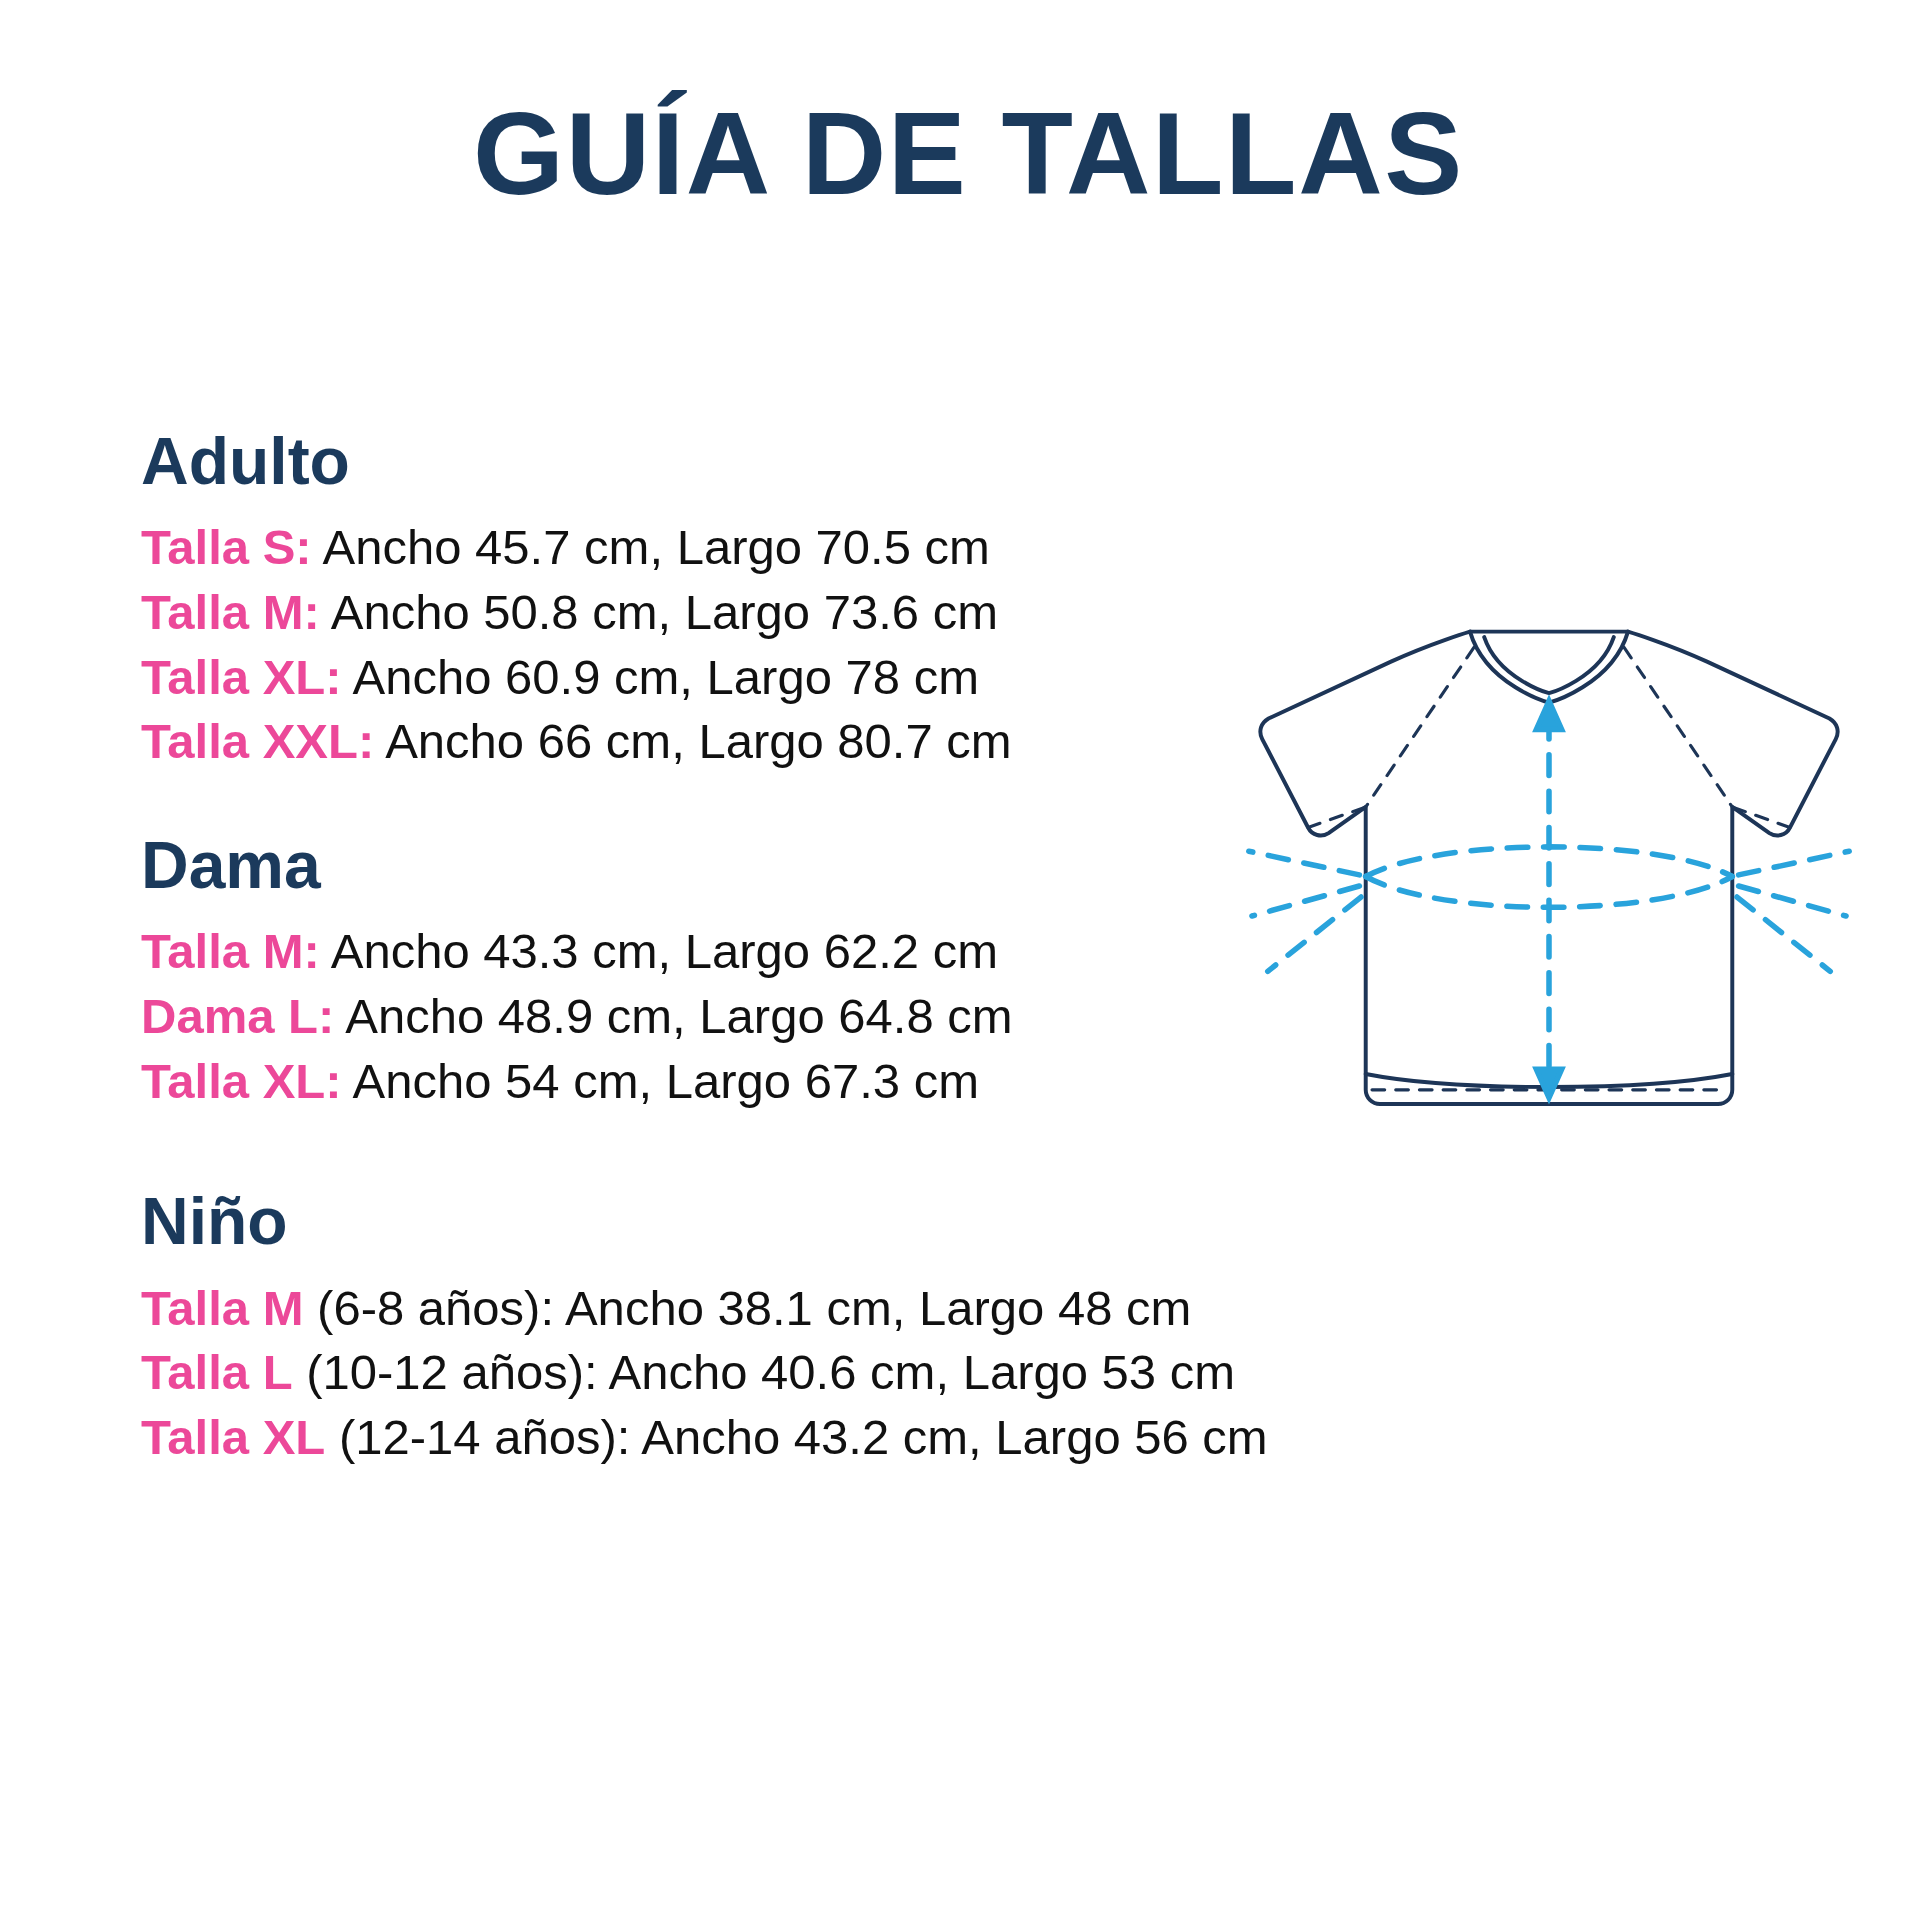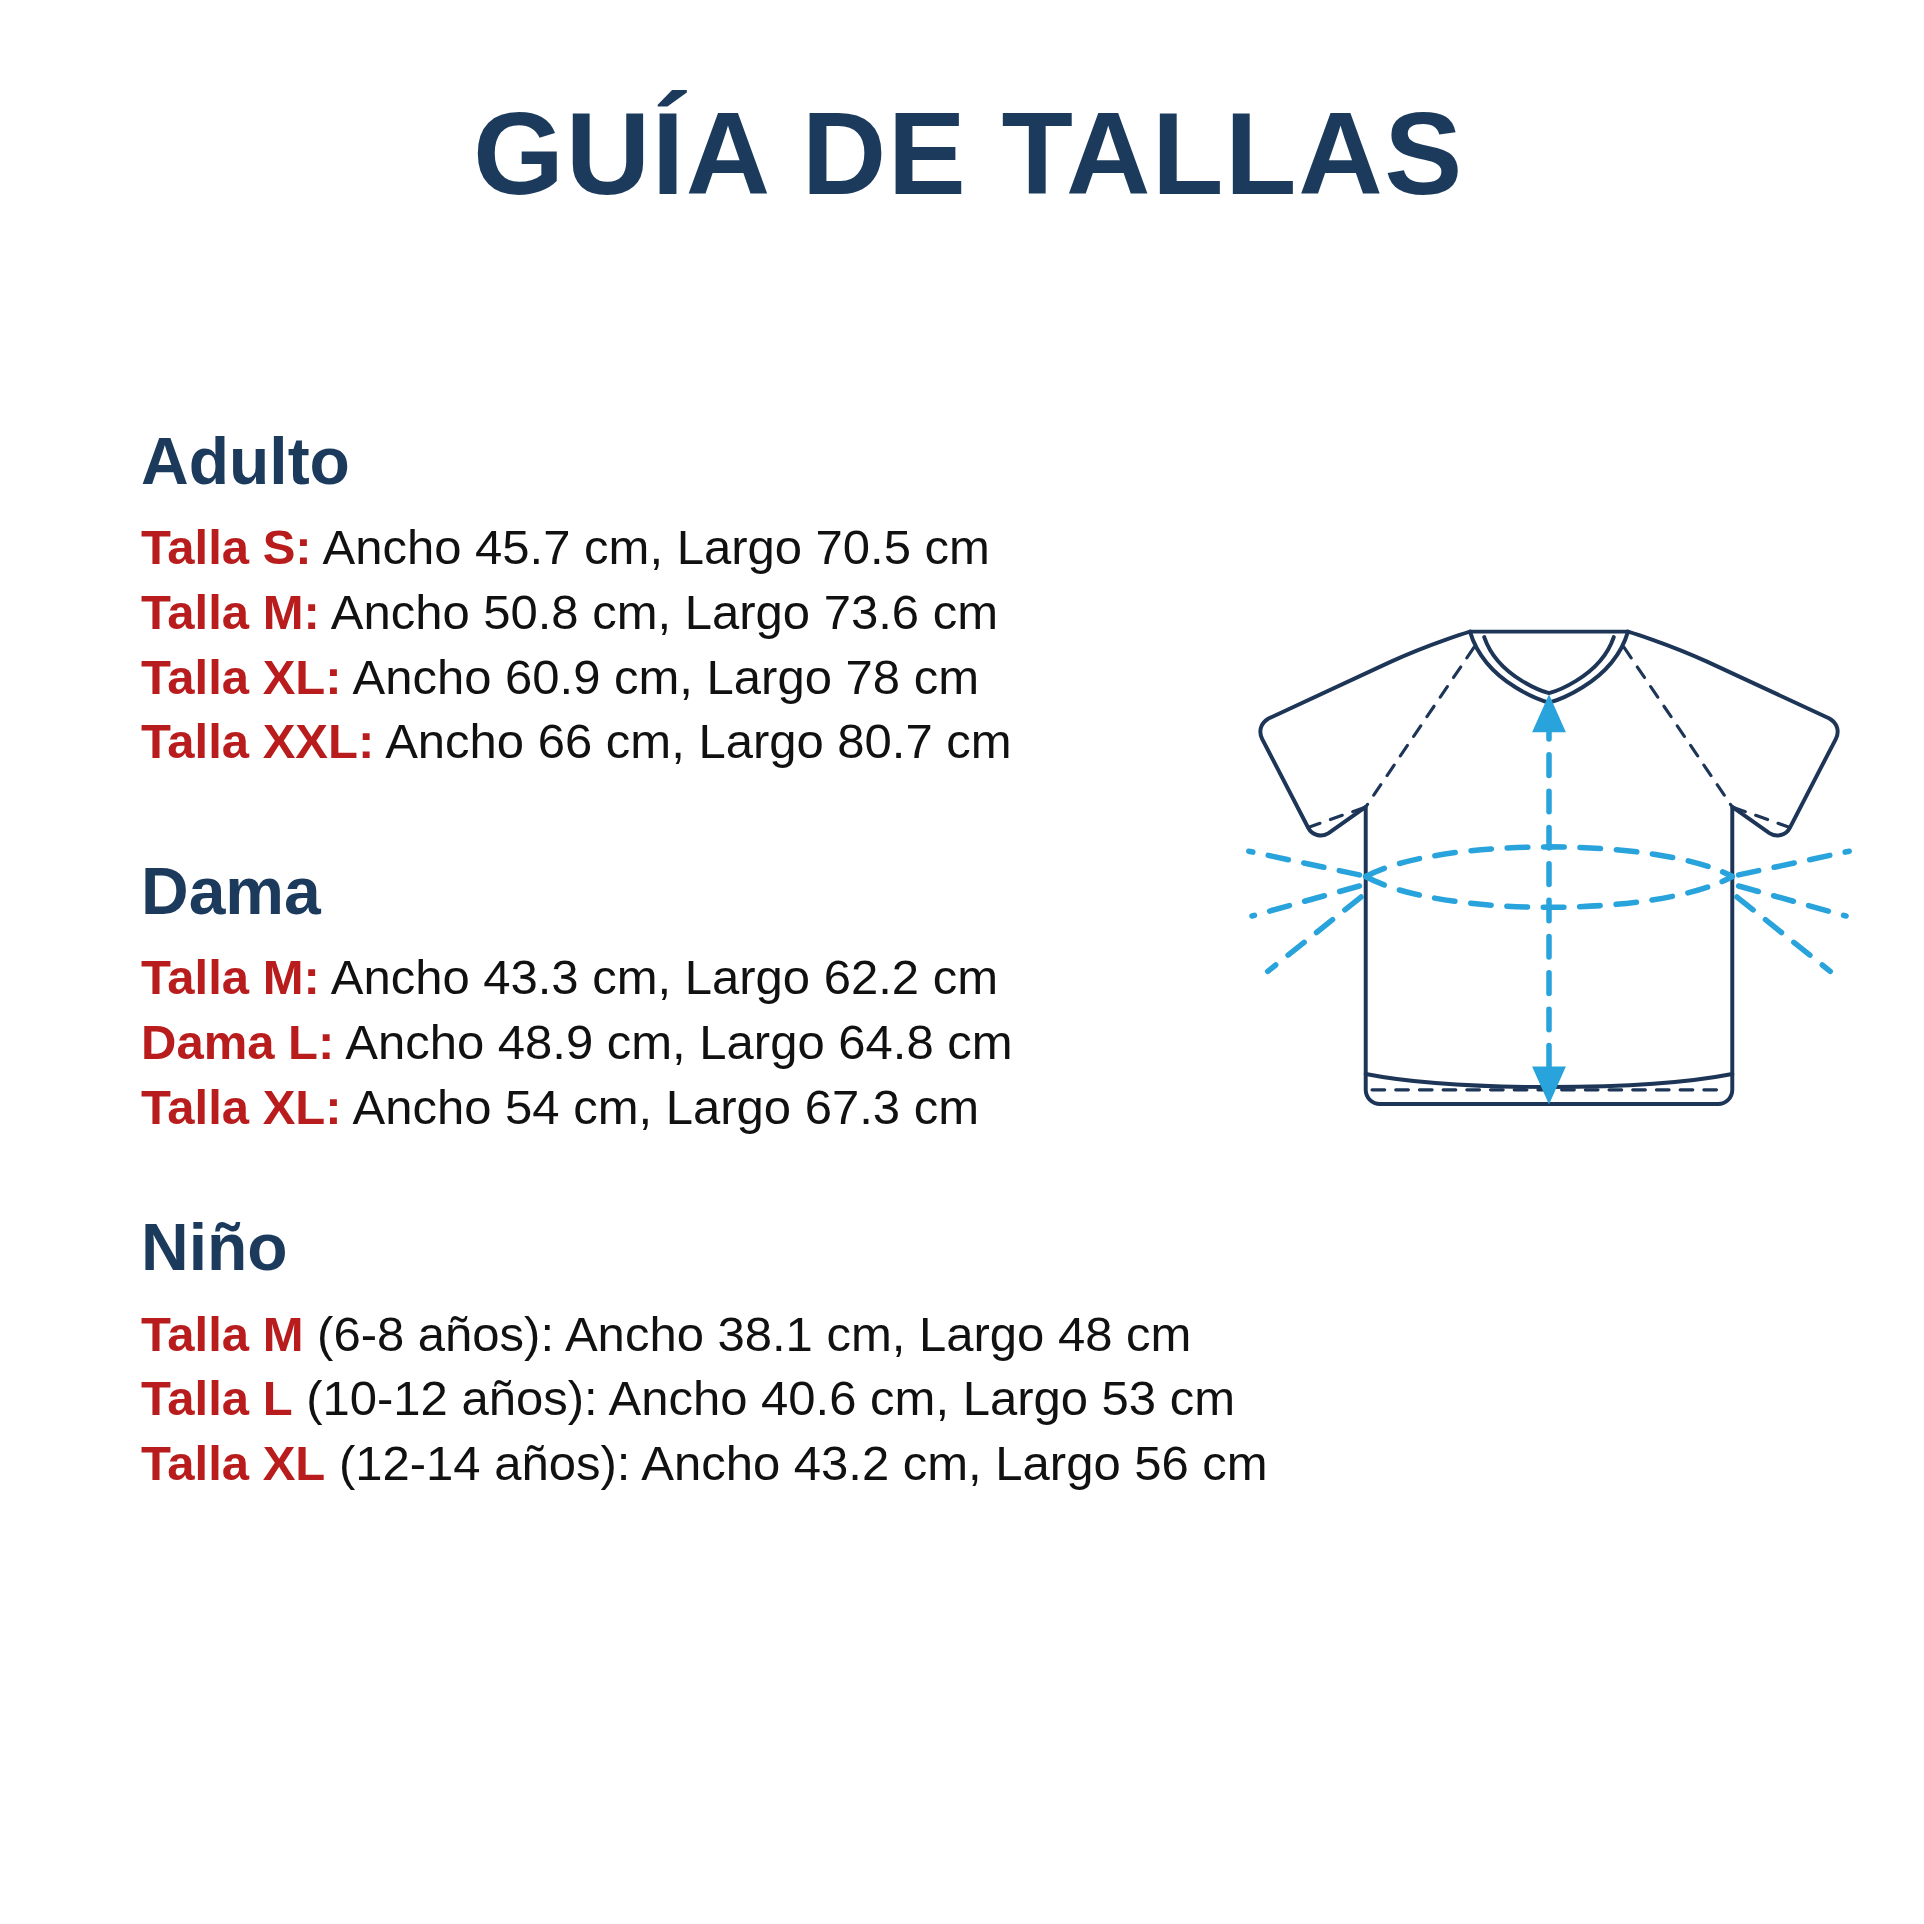--- a/index.html
+++ b/index.html
@@ -49,23 +49,23 @@
   }
   .row {
     font-size: 49px;
     color: #111111;
     line-height: 1.32;
     white-space: nowrap;
     font-weight: normal;
   }
   .row .lbl {
     font-weight: bold;
-    color: #b91c1c;
+    color: #ec4899;
   }
-  #section-adulto { margin-bottom: 83px; }
+  #section-adulto { margin-bottom: 57px; }
   #section-dama { margin-bottom: 74px; }
   .shirt {
     position: absolute;
     top: 600px;
     left: 1233px;
     width: 632px;
     height: 553px;
   }
 </style>
 </head>

